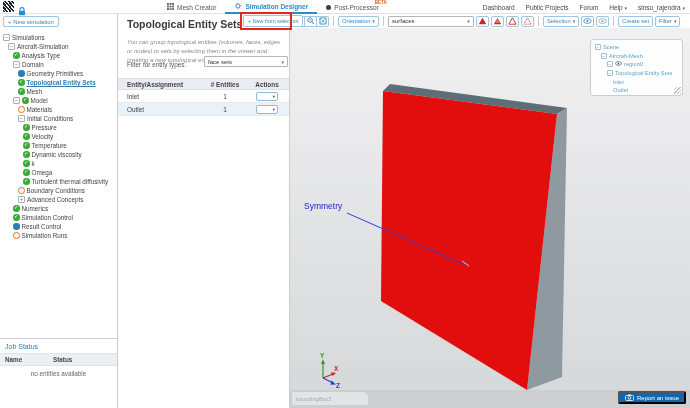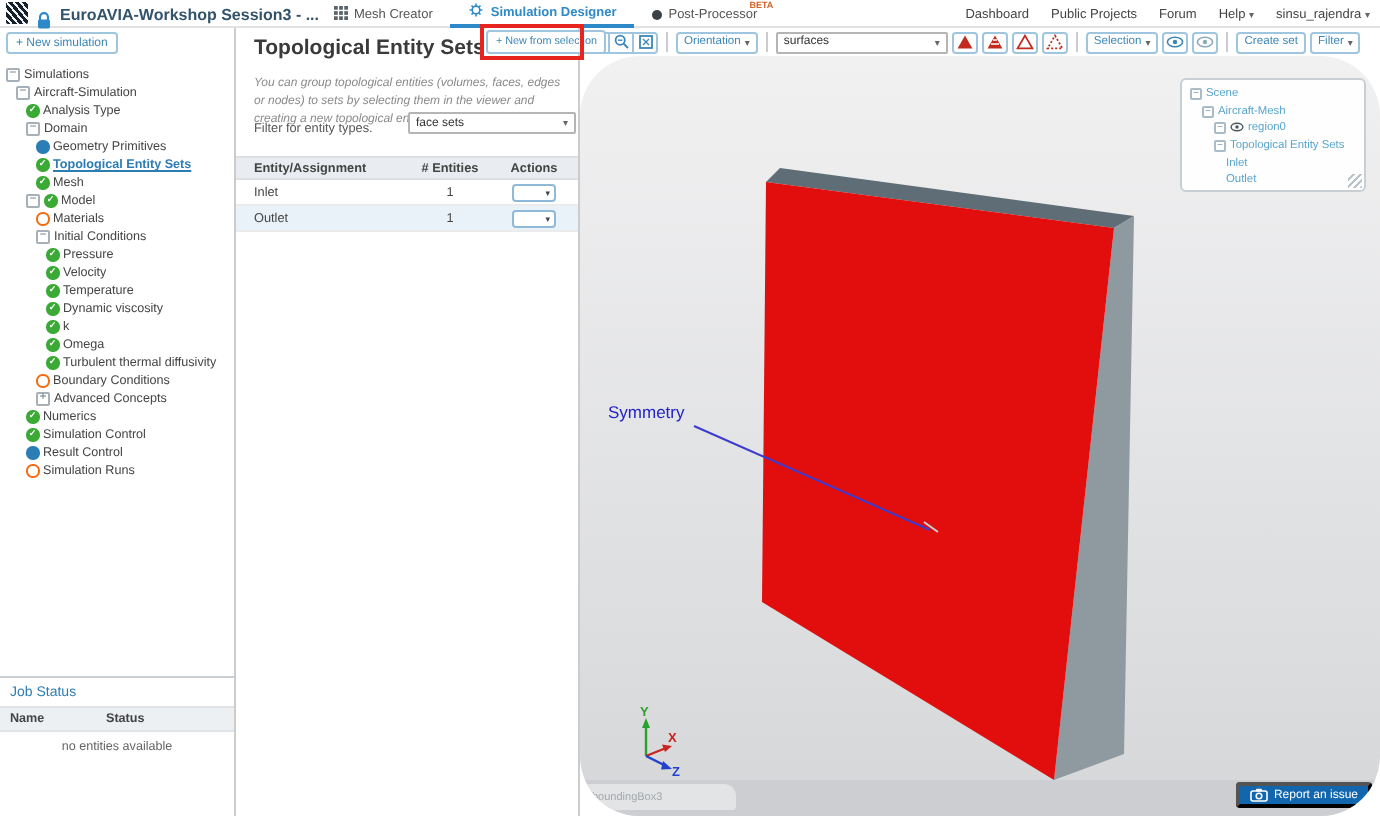--- a/index.html
+++ b/index.html
@@ -64,21 +64,21 @@
   .viewer-toolbar { position:absolute; left:0; top:0; width:400px; height:14px; background:#fff; display:flex; align-items:center; gap:2px; padding-left:2px; }
   .vt-btn { border:1px solid #9fc6de; background:#fff; color:#3b87b7; font-size:5.8px; height:11px; display:flex; align-items:center; gap:2px; padding:0 3px; border-radius:2px; cursor:pointer; white-space:nowrap; }
   .vt-btn.sq { width:13px; justify-content:center; padding:0; }
   .vt-group { display:flex; }
   .vt-group .vt-btn { border-radius:0; margin-left:-1px; }
   .vt-group .vt-btn:first-child { border-radius:2px 0 0 2px; margin-left:0; }
   .vt-group .vt-btn:last-child { border-radius:0 2px 2px 0; }
   .vt-sep { width:1px; height:10px; background:#ccc; margin:0 2px; flex:none; }
   .surf-select { width:86px; height:11px; }
 
-  .viewport { position:absolute; left:0; top:14px; width:400px; height:380px; background:linear-gradient(#f1f1f2,#d6d7d9); overflow:hidden;border-radius:30px; }
+  .viewport { position:absolute; left:0; top:14px; width:400px; height:380px; background:linear-gradient(#f1f1f2,#d6d7d9); overflow:hidden; }
   .geom-svg { position:absolute; left:0; top:0; }
   .symmetry-label { position:absolute; left:14px; top:173px; font-size:8.5px; color:#2323c8; }
 
   .scene-overlay { position:absolute; right:7px; top:11px; width:93px; height:57px; background:rgba(255,255,255,0.93); border:1px solid #c7ced4; border-radius:3px; padding:3px 0 0 4px; }
   .scene-row { height:8.6px; display:flex; align-items:center; gap:2px; font-size:5.7px; color:#58a5cc; white-space:nowrap; cursor:pointer; }
   .scene-row .expander { width:6px; height:6px; font-size:5px; line-height:4px; border-color:#a9bcc9; color:#7b96a6; }
   .resize-handle { position:absolute; right:1px; bottom:1px; width:7px; height:7px;
       background:repeating-linear-gradient(135deg,transparent 0 1.5px,#b9c3ca 1.5px 2.5px); }
 
   .bottom-strip { position:absolute; left:0; bottom:0; width:400px; height:18px; background:#cdced1; }
@@ -89,21 +89,20 @@
 <body>
 
 <div class="topbar">
   <div class="logo"></div>
   <span class="lock">
     <svg width="8" height="9" viewBox="0 0 8 9">
         <path d="M2 4V2.6a2 2 0 0 1 4 0V4" fill="none" stroke="#2d89c8" stroke-width="1.1"></path>
         <rect x="1" y="3.8" width="6" height="4.4" rx="0.8" fill="#2d89c8"></rect>
       </svg>
   </span>
-  <span class="project-title">EuroAVIA-Workshop Session3 - ...</span>
 
   <div class="tabs">
     <div class="tab">
       <span>
         <svg width="7" height="7" viewBox="0 0 9 9">
             <g fill="#5a646b">
               <rect x="0" y="0" width="2.4" height="2.4"></rect>
               <rect x="3.3" y="0" width="2.4" height="2.4"></rect>
               <rect x="6.6" y="0" width="2.4" height="2.4"></rect>
               <rect x="0" y="3.3" width="2.4" height="2.4"></rect>

